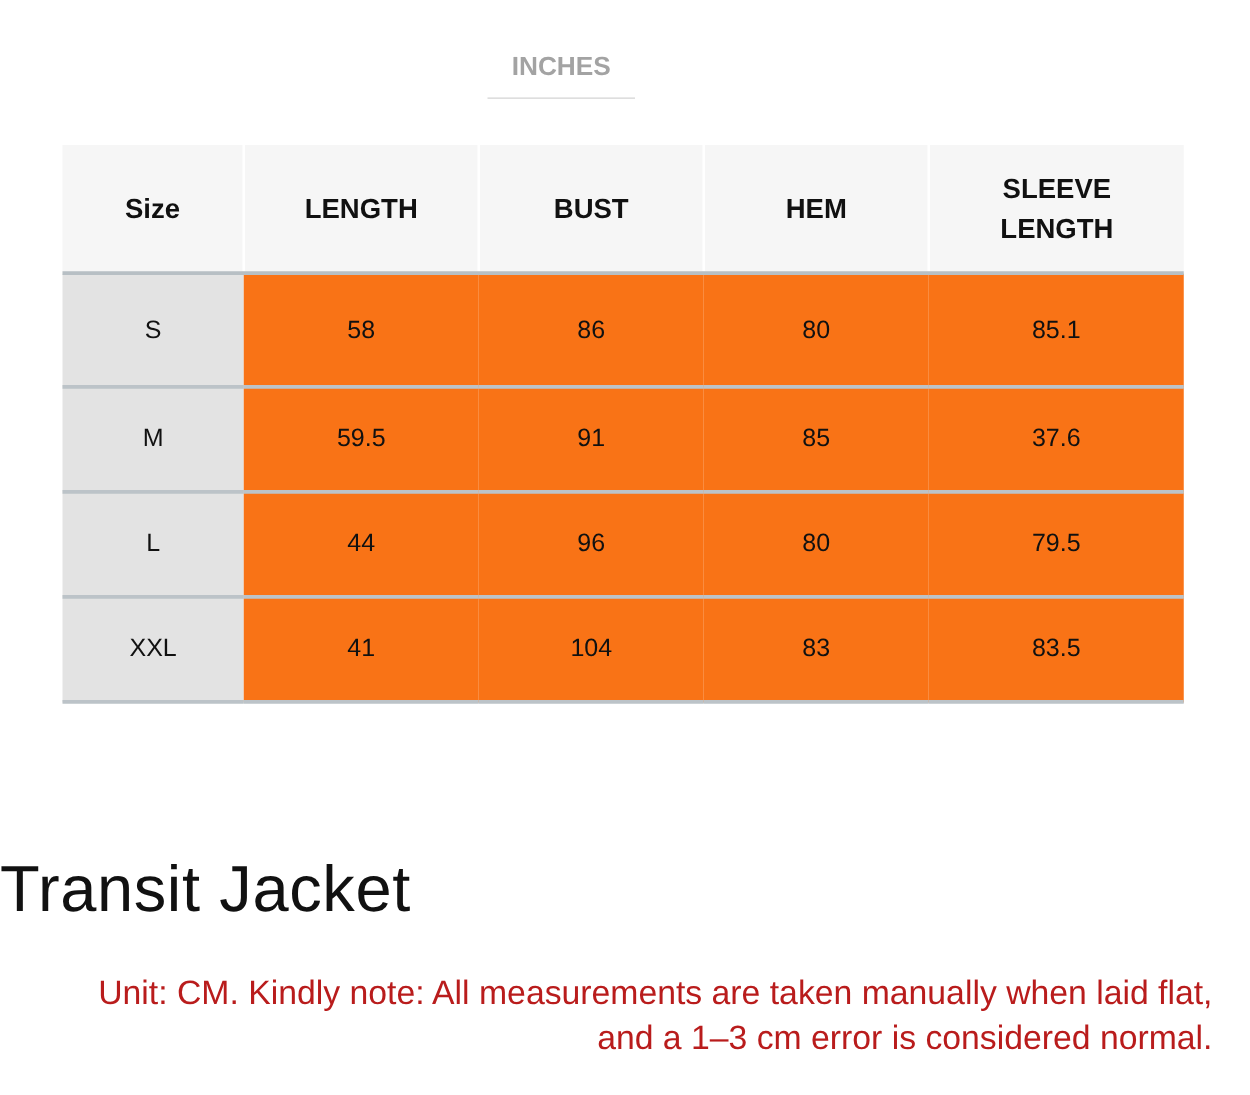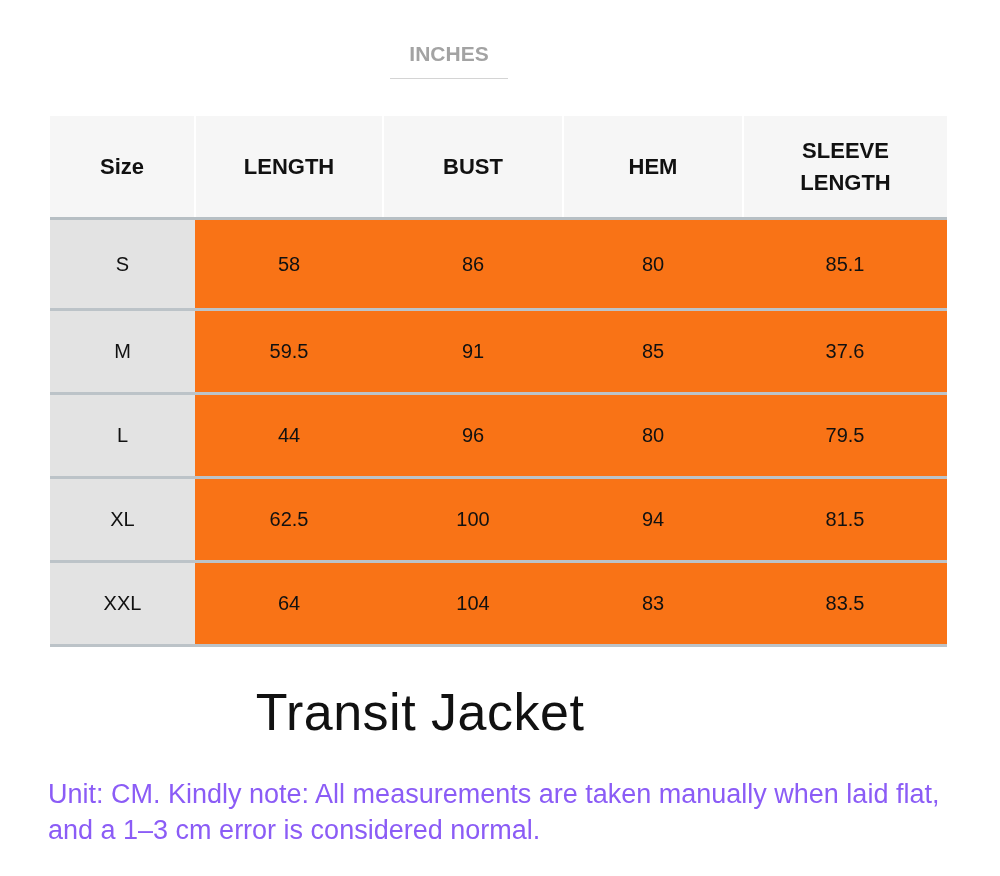--- a/index.html
+++ b/index.html
@@ -78,36 +78,35 @@
     .size-table td.size-cell {
       background: #e3e3e3;
     }
     .size-table tr.first-row td { height: 88px; }
 
     .product-title {
       position: absolute;
       left: 0;
       top: 682px;
       width: 840px;
-      text-align: center;
       font-size: 52px;
       font-weight: normal;
       color: #111111;
       margin: 0;
       letter-spacing: 0.5px;
     }
     .note {
       position: absolute;
-      left: 48px;
+      left: 30px;
       top: 776px;
       width: 940px;
-      text-align: left;
+      text-align: right;
       font-size: 27px;
       line-height: 36px;
-      color: #8b5cf6;
+      color: #b91c1c;
       margin: 0;
     }
   </style>
 </head>
 <body>
 
 <div class="unit-tabs">
   <div class="unit-tab inches">INCHES</div>
 </div>
 
@@ -144,29 +143,22 @@
       <td>37.6</td>
     </tr>
     <tr>
       <td class="size-cell">L</td>
       <td>44</td>
       <td>96</td>
       <td>80</td>
       <td>79.5</td>
     </tr>
     <tr>
-      <td class="size-cell">XL</td>
-      <td>62.5</td>
-      <td>100</td>
-      <td>94</td>
-      <td>81.5</td>
-    </tr>
-    <tr>
       <td class="size-cell">XXL</td>
-      <td>64</td>
+      <td>41</td>
       <td>104</td>
       <td>83</td>
       <td>83.5</td>
     </tr>
   </tbody>
 </table>
 
 <h1 class="product-title">Transit Jacket</h1>
 <p class="note">Unit: CM. Kindly note: All measurements are taken manually when laid flat, and a 1–3 cm error is considered normal.</p>
 

